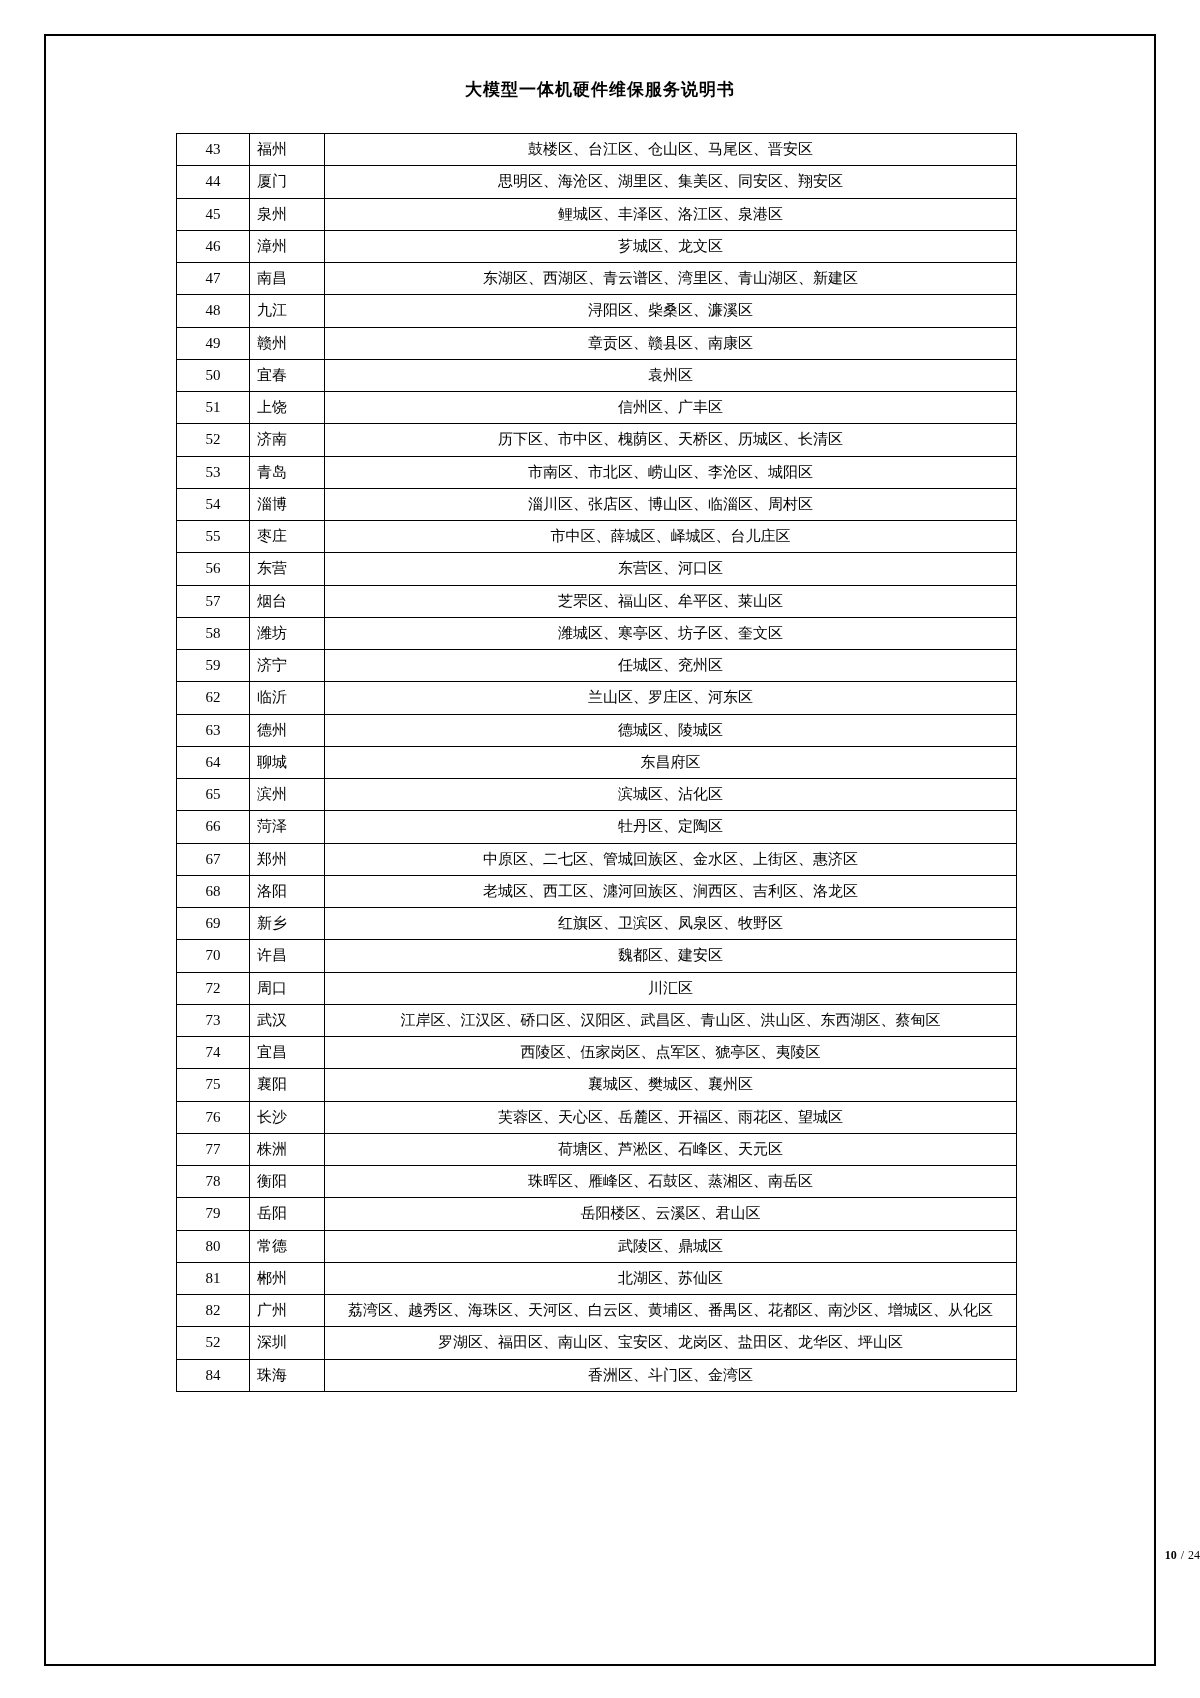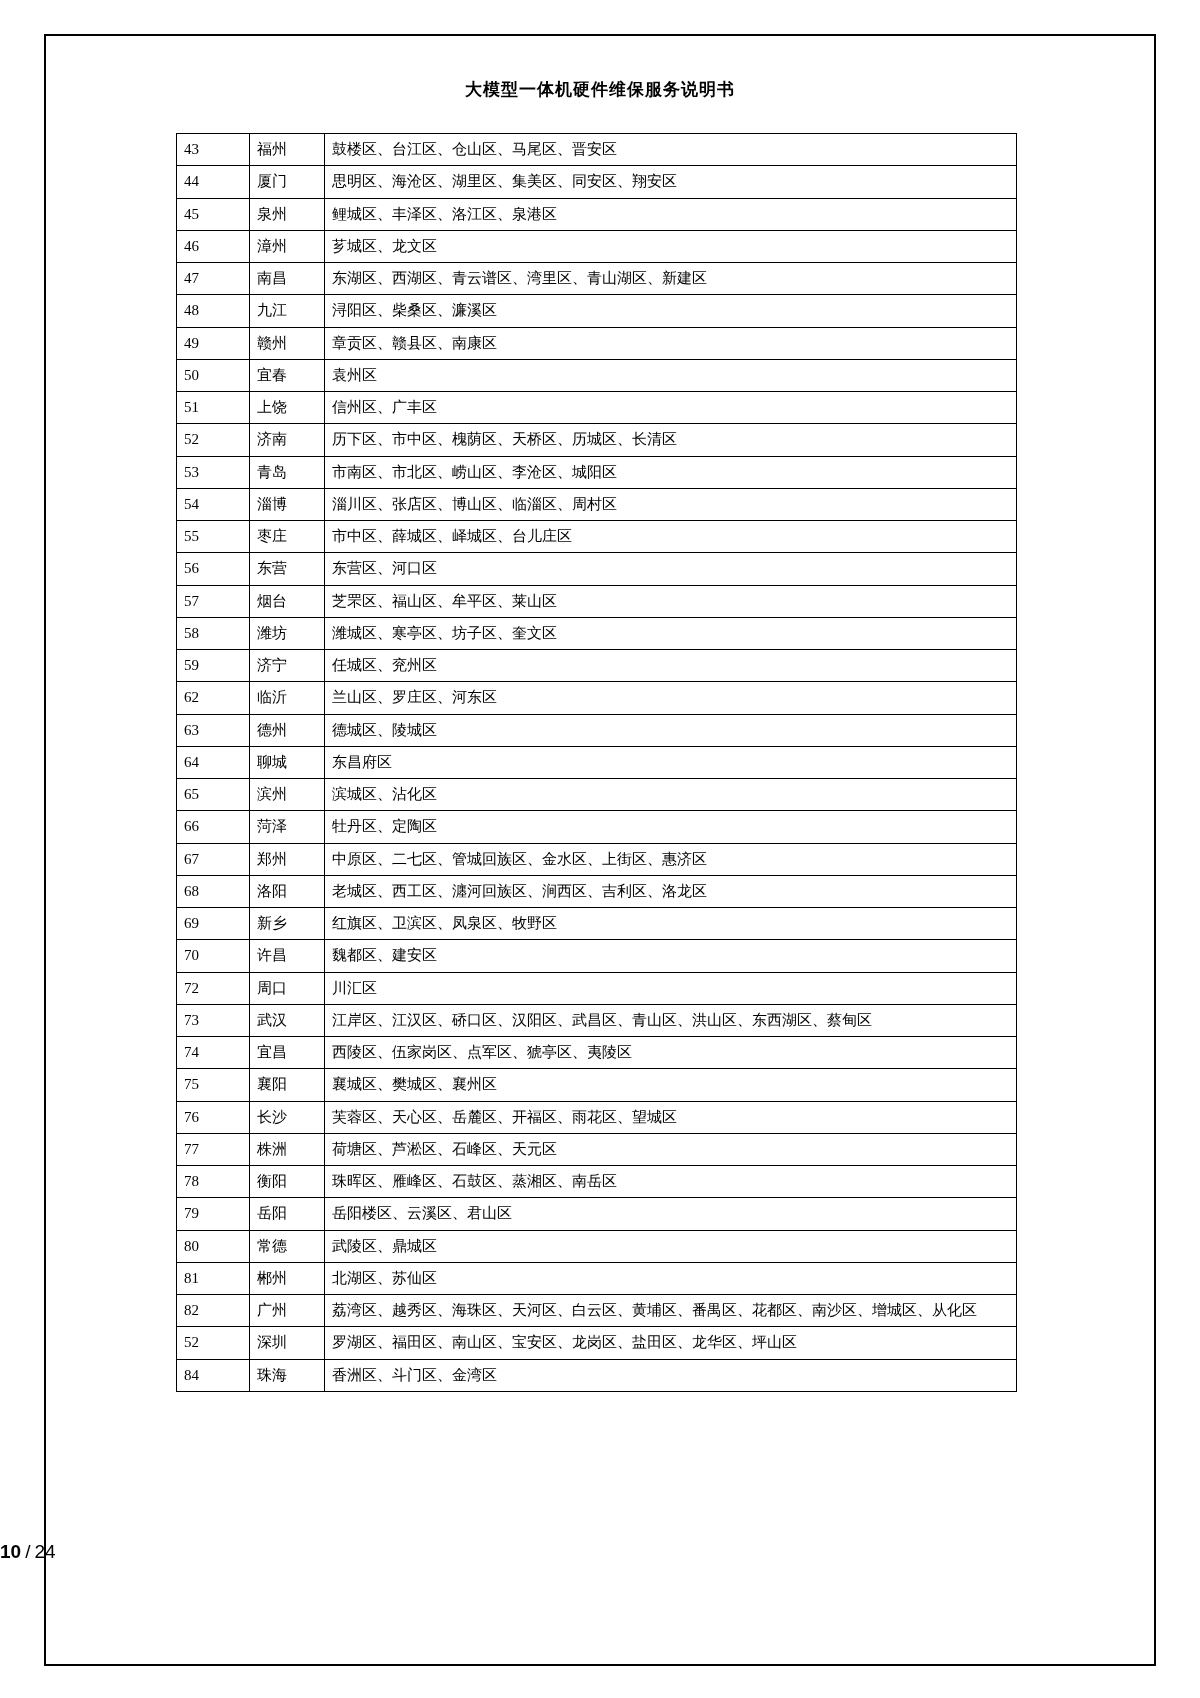--- a/index.html
+++ b/index.html
@@ -55,37 +55,38 @@
     font-size: 15px;
     font-family: "Liberation Serif", "DejaVu Serif", serif;
     color: #000;
     padding: 4px 7px;
     line-height: 1.55;
     vertical-align: middle;
     height: 22px;
   }
   td.col-idx {
     width: 58px;
+    text-align: center;
   }
   td.col-city {
     width: 60px;
     text-align: left;
   }
   td.col-districts {
     width: 677px;
-    text-align: left;
+    text-align: center;
   }
   .footer {
     position: absolute;
     left: 0;
     right: 0;
     bottom: 135px;
-    text-align: left;
-    font-size: 19px;
-    font-family: Liberation Sans, sans-serif;
+    text-align: right;
+    font-size: 12px;
+    font-family: Liberation Serif, serif;
     color: #000;
   }
   .footer .pg-cur {
     font-weight: bold;
   }
   .footer span {
     display: inline-block;
   }
   .footer .sep {
     margin: 0 4px;

